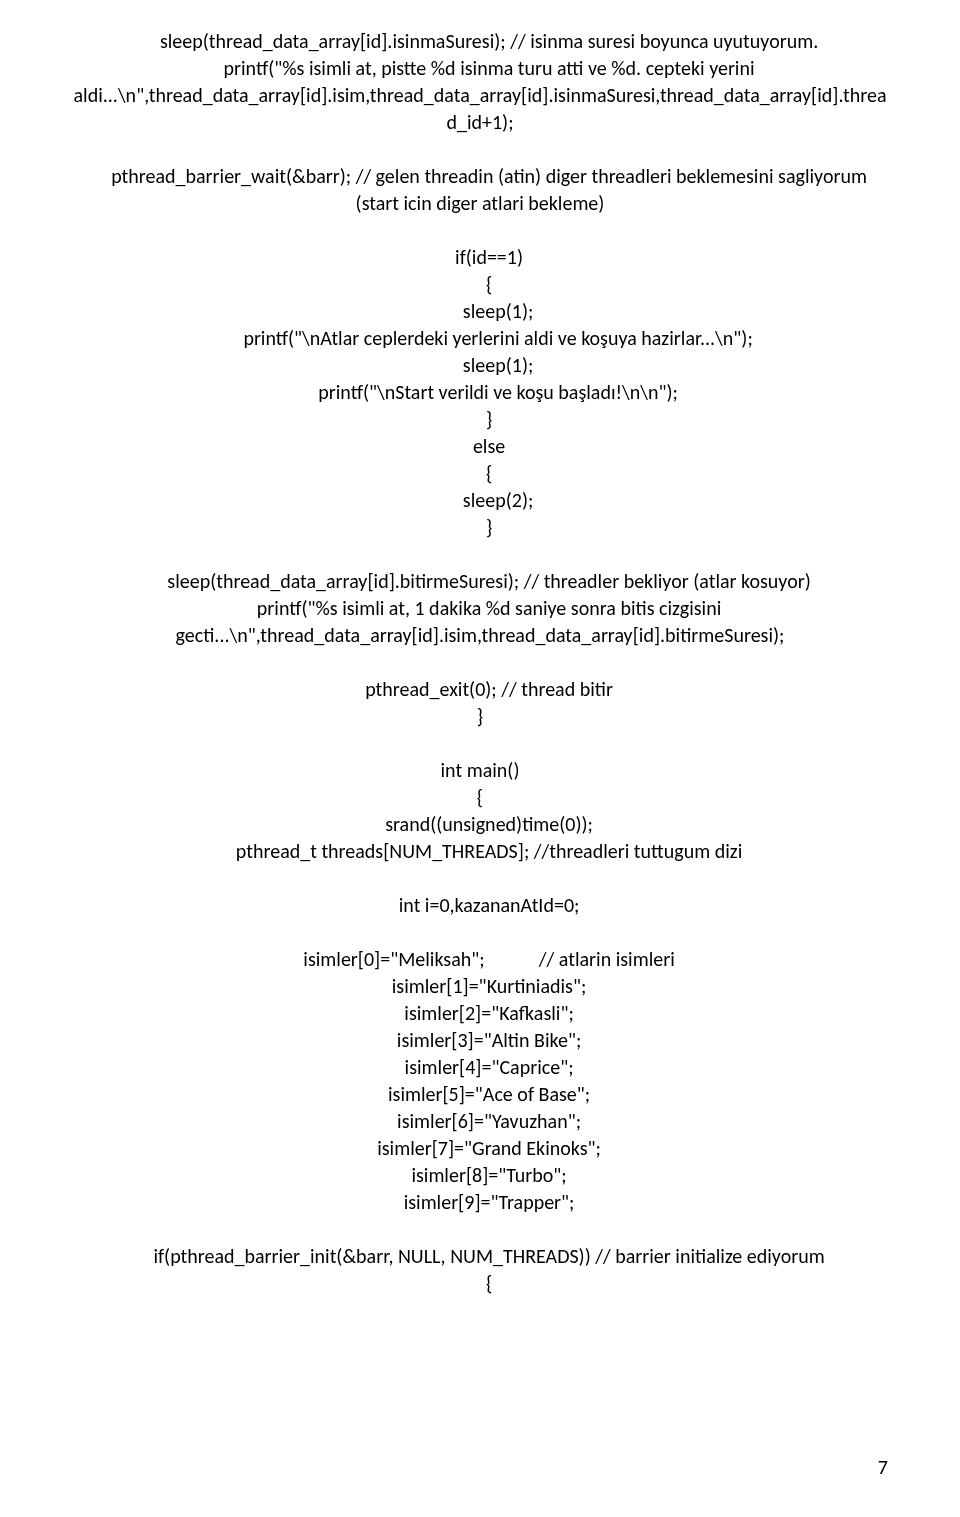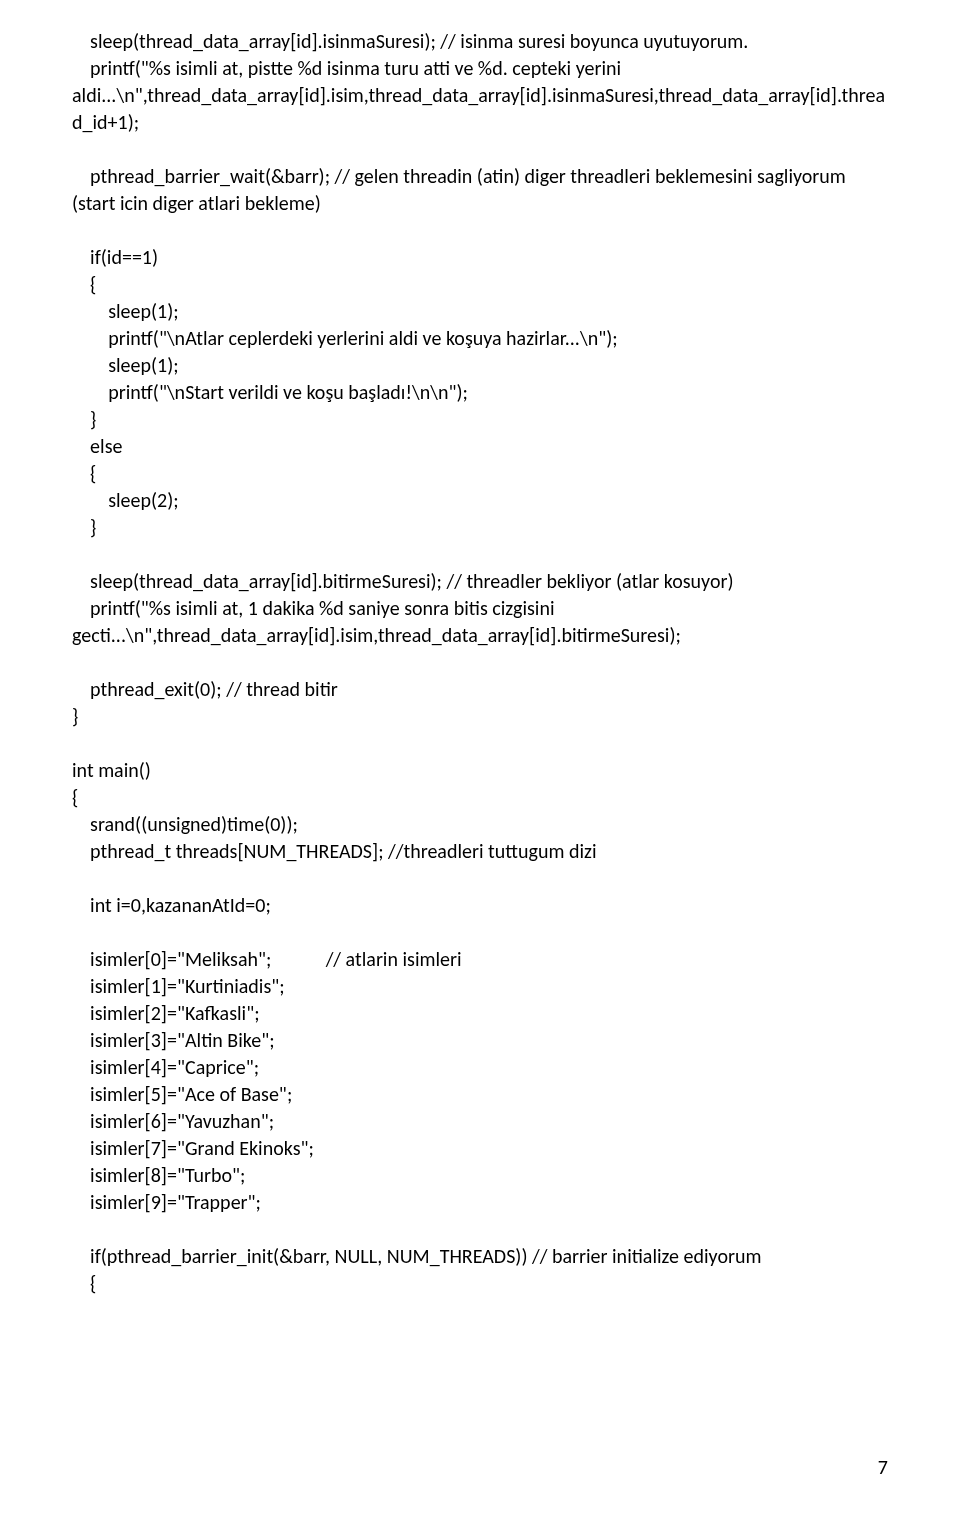--- a/index.html
+++ b/index.html
@@ -1,15 +1,15 @@
 <!DOCTYPE html>
 <html><head>
 <meta charset="utf-8">
 <style>
-  * { margin: 0; padding: 0; box-sizing: border-box; }
+  * { margin: 0; padding: 0; box-sizing: border-box; text-align: center; }
   body {
     background: #fff;
     font-family: Calibri, "Segoe UI", Arial, sans-serif;
     font-size: 20px;
     line-height: 1.35;
     color: #000;
     width: 960px;
     min-height: 1517px;
     padding: 28px 72px 40px 72px;
     position: relative;

